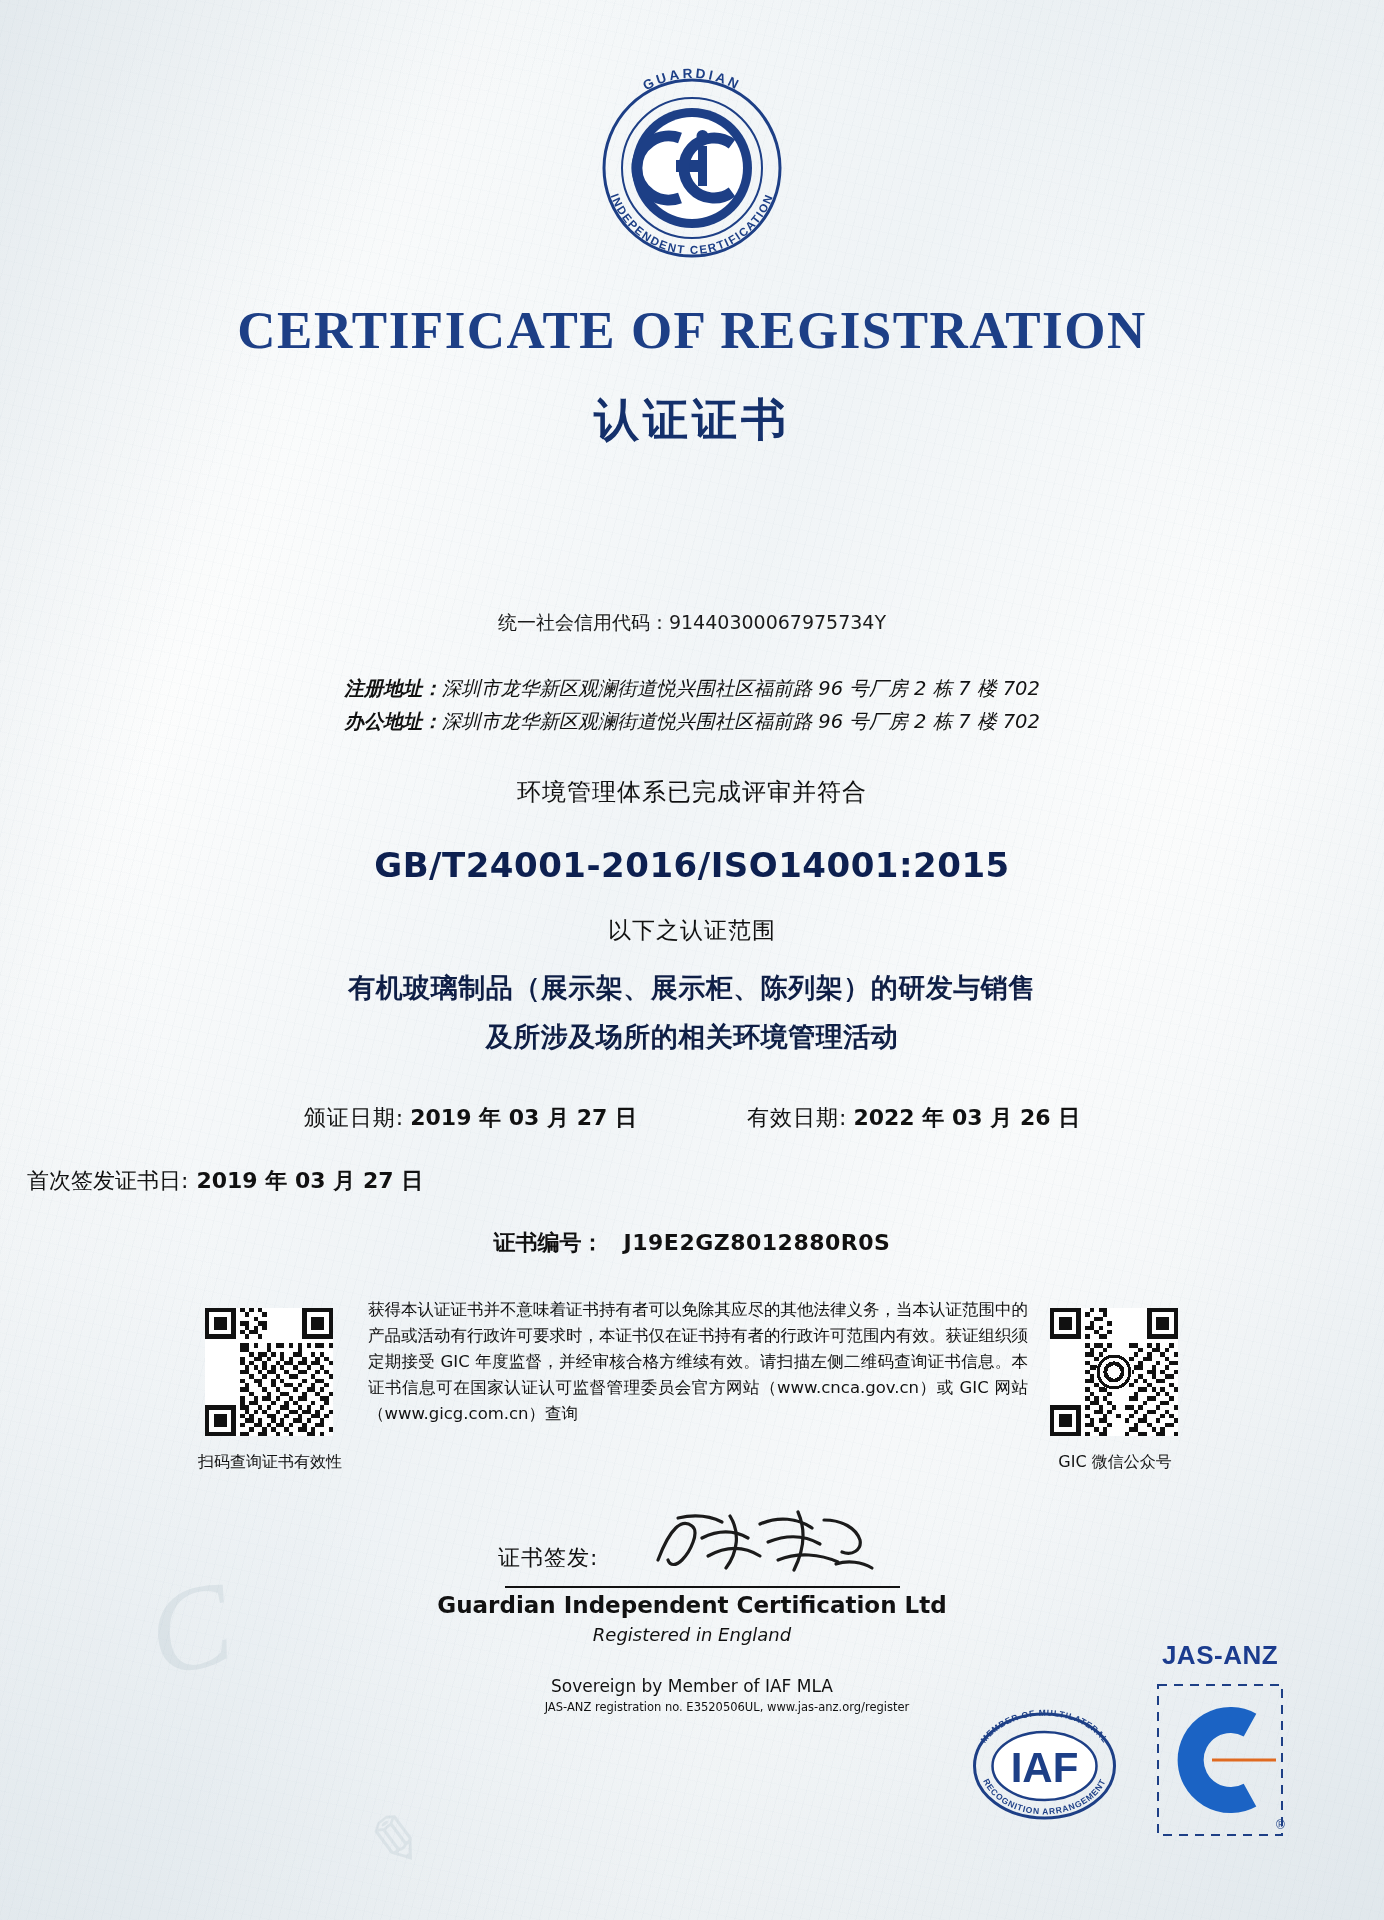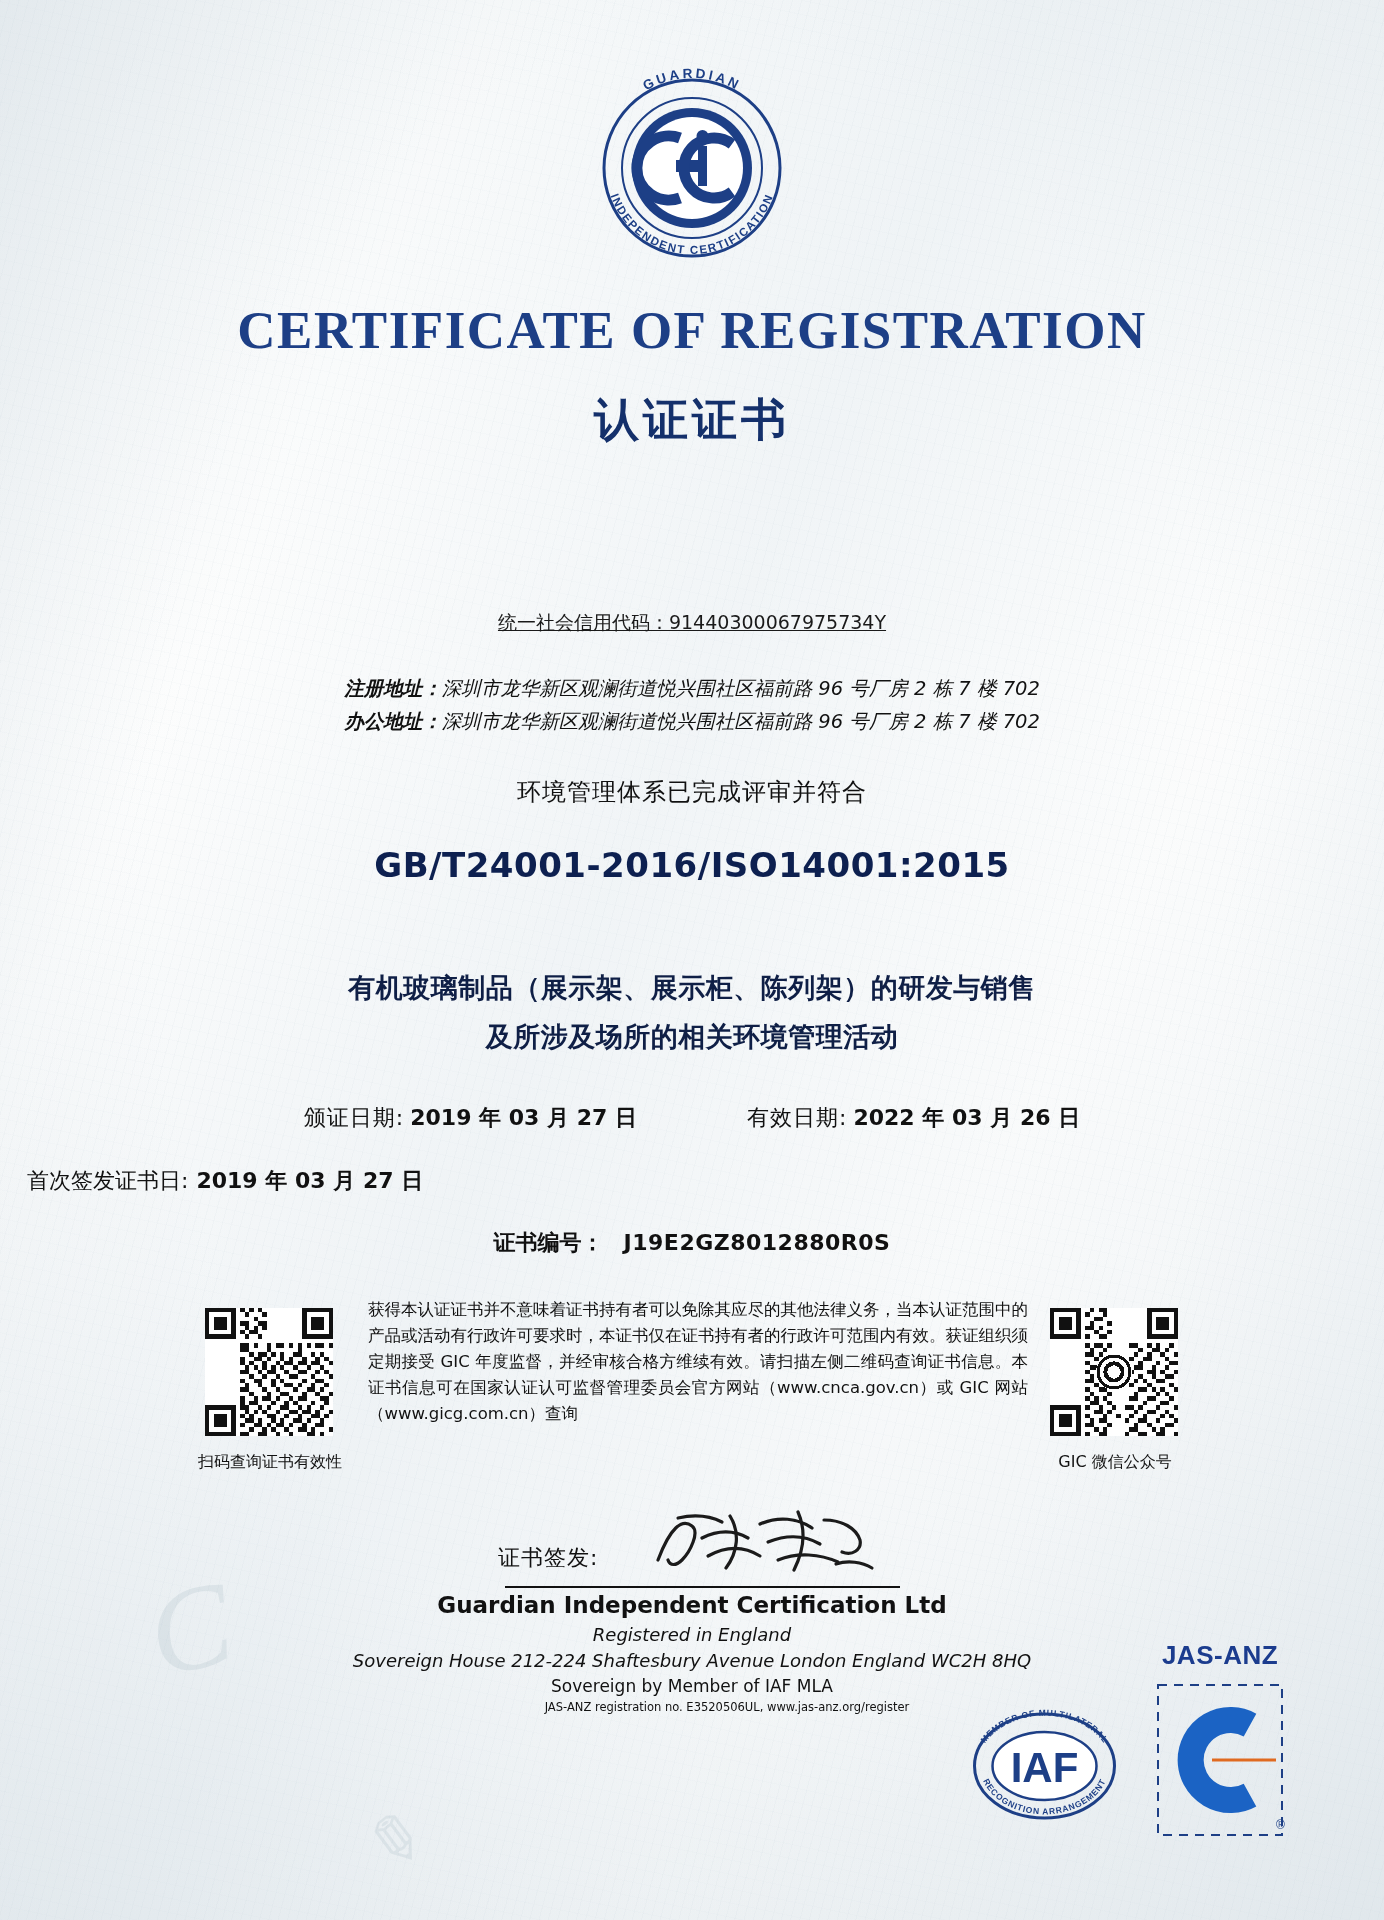--- a/index.html
+++ b/index.html
@@ -330,31 +330,32 @@
         <textPath href="#arcTop" startOffset="50%" text-anchor="middle">GUARDIAN</textPath>
       </text>
       <text font-family="Liberation Sans, sans-serif" font-size="11.5" font-weight="bold" fill="#1d3f86" letter-spacing="1.6">
         <textPath href="#arcBot" startOffset="50%" text-anchor="middle">INDEPENDENT CERTIFICATION</textPath>
       </text>
     </svg>
   </div>
 
   <div class="title-en" style="top:300px;">CERTIFICATE OF REGISTRATION</div>
   <div class="title-cn" style="top:390px;">认证证书</div>
-  <div class="credit-code" style="top:610px;text-decoration:underline;">统一社会信用代码：91440300067975734Y</div>
+  <div class="credit-code" style="top:610px;">统一社会信用代码：91440300067975734Y</div>
 
   <div class="addr-line" style="top:675px;">
     <b>注册地址：</b><span>深圳市龙华新区观澜街道悦兴围社区福前路 96 号厂房 2 栋 7 楼 702</span>
   </div>
   <div class="addr-line" style="top:708px;">
     <b>办公地址：</b><span>深圳市龙华新区观澜街道悦兴围社区福前路 96 号厂房 2 栋 7 楼 702</span>
   </div>
 
   <div class="statement" style="top:776px;">环境管理体系已完成评审并符合</div>
   <div class="standard" style="top:845px;">GB/T24001-2016/ISO14001:2015</div>
+  <div class="scope-label" style="top:915px;">以下之认证范围</div>
   <div class="scope-line" style="top:1019px;">及所涉及场所的相关环境管理活动</div>
   <div class="scope-line" style="top:970px;">有机玻璃制品（展示架、展示柜、陈列架）的研发与销售</div>
 
   <div class="dates-row" style="top:1103px;">
     <div class="date-item">
       <span class="lbl">颁证日期:</span><span class="val">2019 年 03 月 27 日</span>
     </div>
     <div class="date-item">
       <span class="lbl">有效日期:</span><span class="val">2022 年 03 月 26 日</span>
     </div>
@@ -718,21 +719,20 @@
         <path d="M130 62 C 150 54, 172 56, 190 64"></path>
         <path d="M150 14 C 158 32, 156 52, 146 72"></path>
         <path d="M176 22 C 194 22, 208 30, 212 42 C 214 52, 204 58, 194 54"></path>
         <path d="M188 66 C 200 62, 214 64, 224 70"></path>
       </g>
     </svg>
   </div>
   <div class="sig-rule"></div>
   <div class="org-name">Guardian Independent Certification Ltd</div>
   <div class="org-line" style="top:1624px;font-size:18px;font-style:italic;">Registered in England</div>
-  <div class="org-line" style="top:1650px;font-size:18px;font-style:italic;">Sovereign House 212-224 Shaftesbury Avenue London England WC2H 8HQ</div>
   <div class="org-line" style="top:1676px;font-size:17px;">Sovereign by Member of IAF MLA</div>
   <div class="org-line" style="top:1700px;font-size:11.5px;padding-left:35px;">JAS-ANZ registration no. E3520506UL, www.jas-anz.org/register</div>
 
   <div class="iaf">
     <svg viewBox="0 0 165 112" width="165" height="112" aria-hidden="true">
       <defs>
         <path id="iafTop" d="M 16 58 A 66 50 0 0 1 149 58"></path>
         <path id="iafBot" d="M 18 58 A 64 48 0 0 0 147 58"></path>
       </defs>
       <ellipse cx="82.5" cy="58" rx="70" ry="52" fill="none" stroke="#1d3f86" stroke-width="3"></ellipse>

